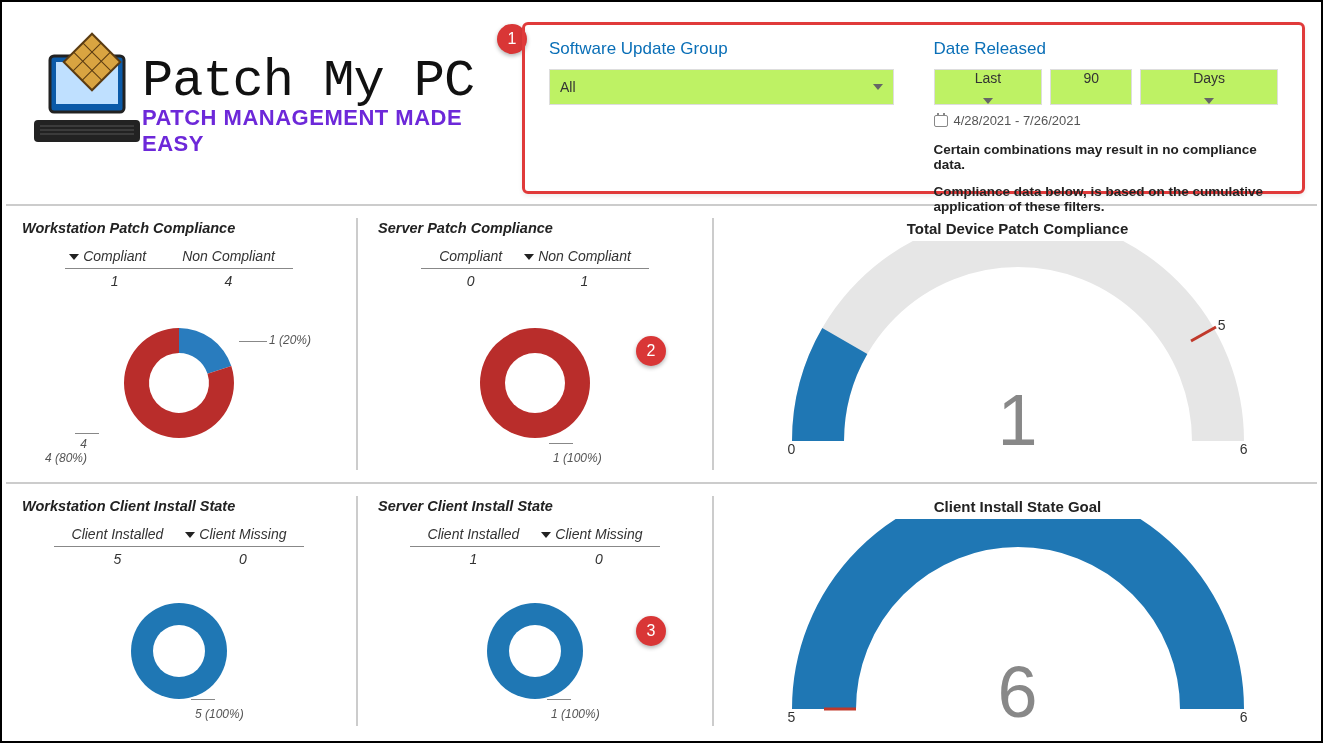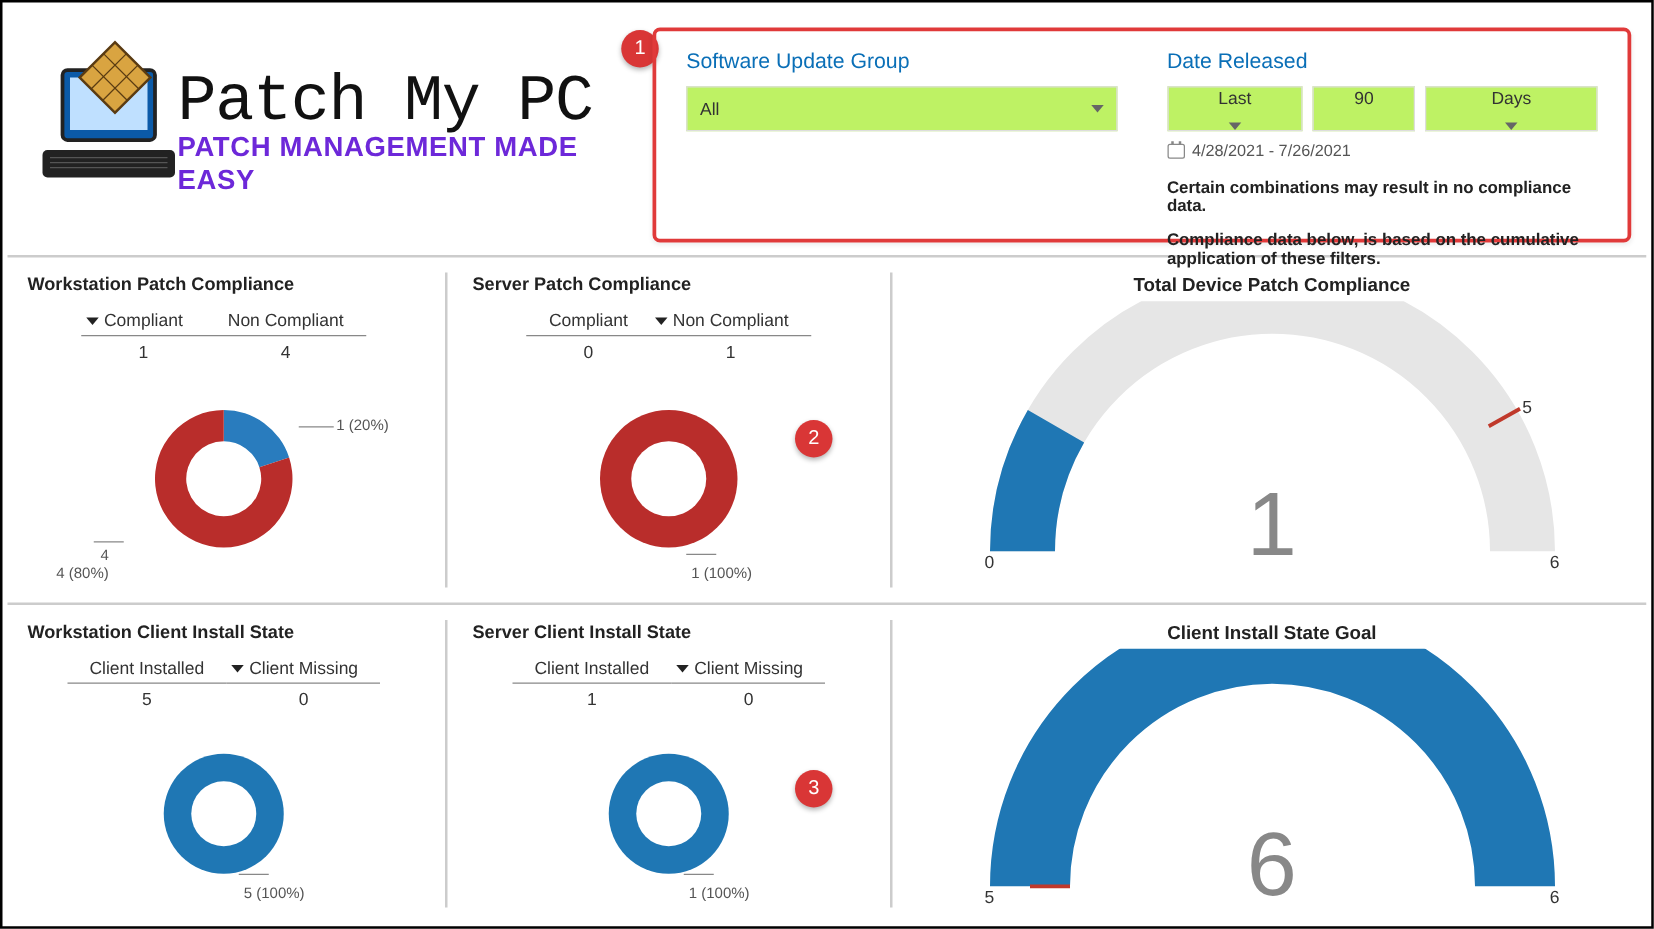--- a/index.html
+++ b/index.html
@@ -26,21 +26,21 @@
   .note { color:#222; font-size:13.5px; margin-top:14px; font-weight:600;}
   .note + .note { margin-top:12px;}
   .callout { position:absolute; width:30px; height:30px; border-radius:50%; background:#d93636; color:#fff; display:flex; align-items:center; justify-content:center; font-size:16px; font-weight:500; box-shadow:0 2px 4px rgba(0,0,0,.3);}
   .callout.c1 { top:22px; left:495px; }
   .callout.c2 { top:334px; left:634px; }
   .callout.c3 { top:614px; left:634px; }
   hr.sep { border:none; border-top:2px solid #ccc; margin:2px 4px;}
 
   .row-charts { display:flex; }
   .tile { padding:12px 20px 6px 20px; position:relative;}
-  .tile.small { width:354px;}
+  .tile.small { width:354px;font-style:italic;}
   .tile.big { flex:1;}
   .vdiv { width:2px; background:#ccc; margin:10px 0;}
   .tile-title { font-weight:700; color:#222; font-size:14.5px; text-align:left;}
   .tile.big .tile-title { text-align:center; font-size:15px;}
   .legend-table { margin:8px auto 0 auto; border-collapse:collapse; }
   .legend-table td { padding:4px 18px; font-size:14px; color:#333; text-align:center; border-bottom:1px solid #888;}
   .legend-table tr:last-child td { border-bottom:none;}
   .legend-table .hdr td { border-bottom:1px solid #888;}
   .sort { width:0;height:0;border-left:5px solid transparent;border-right:5px solid transparent; display:inline-block; vertical-align:middle; margin-left:-14px; margin-right:4px;}
   .sort.dn{border-top:6px solid #222;}

